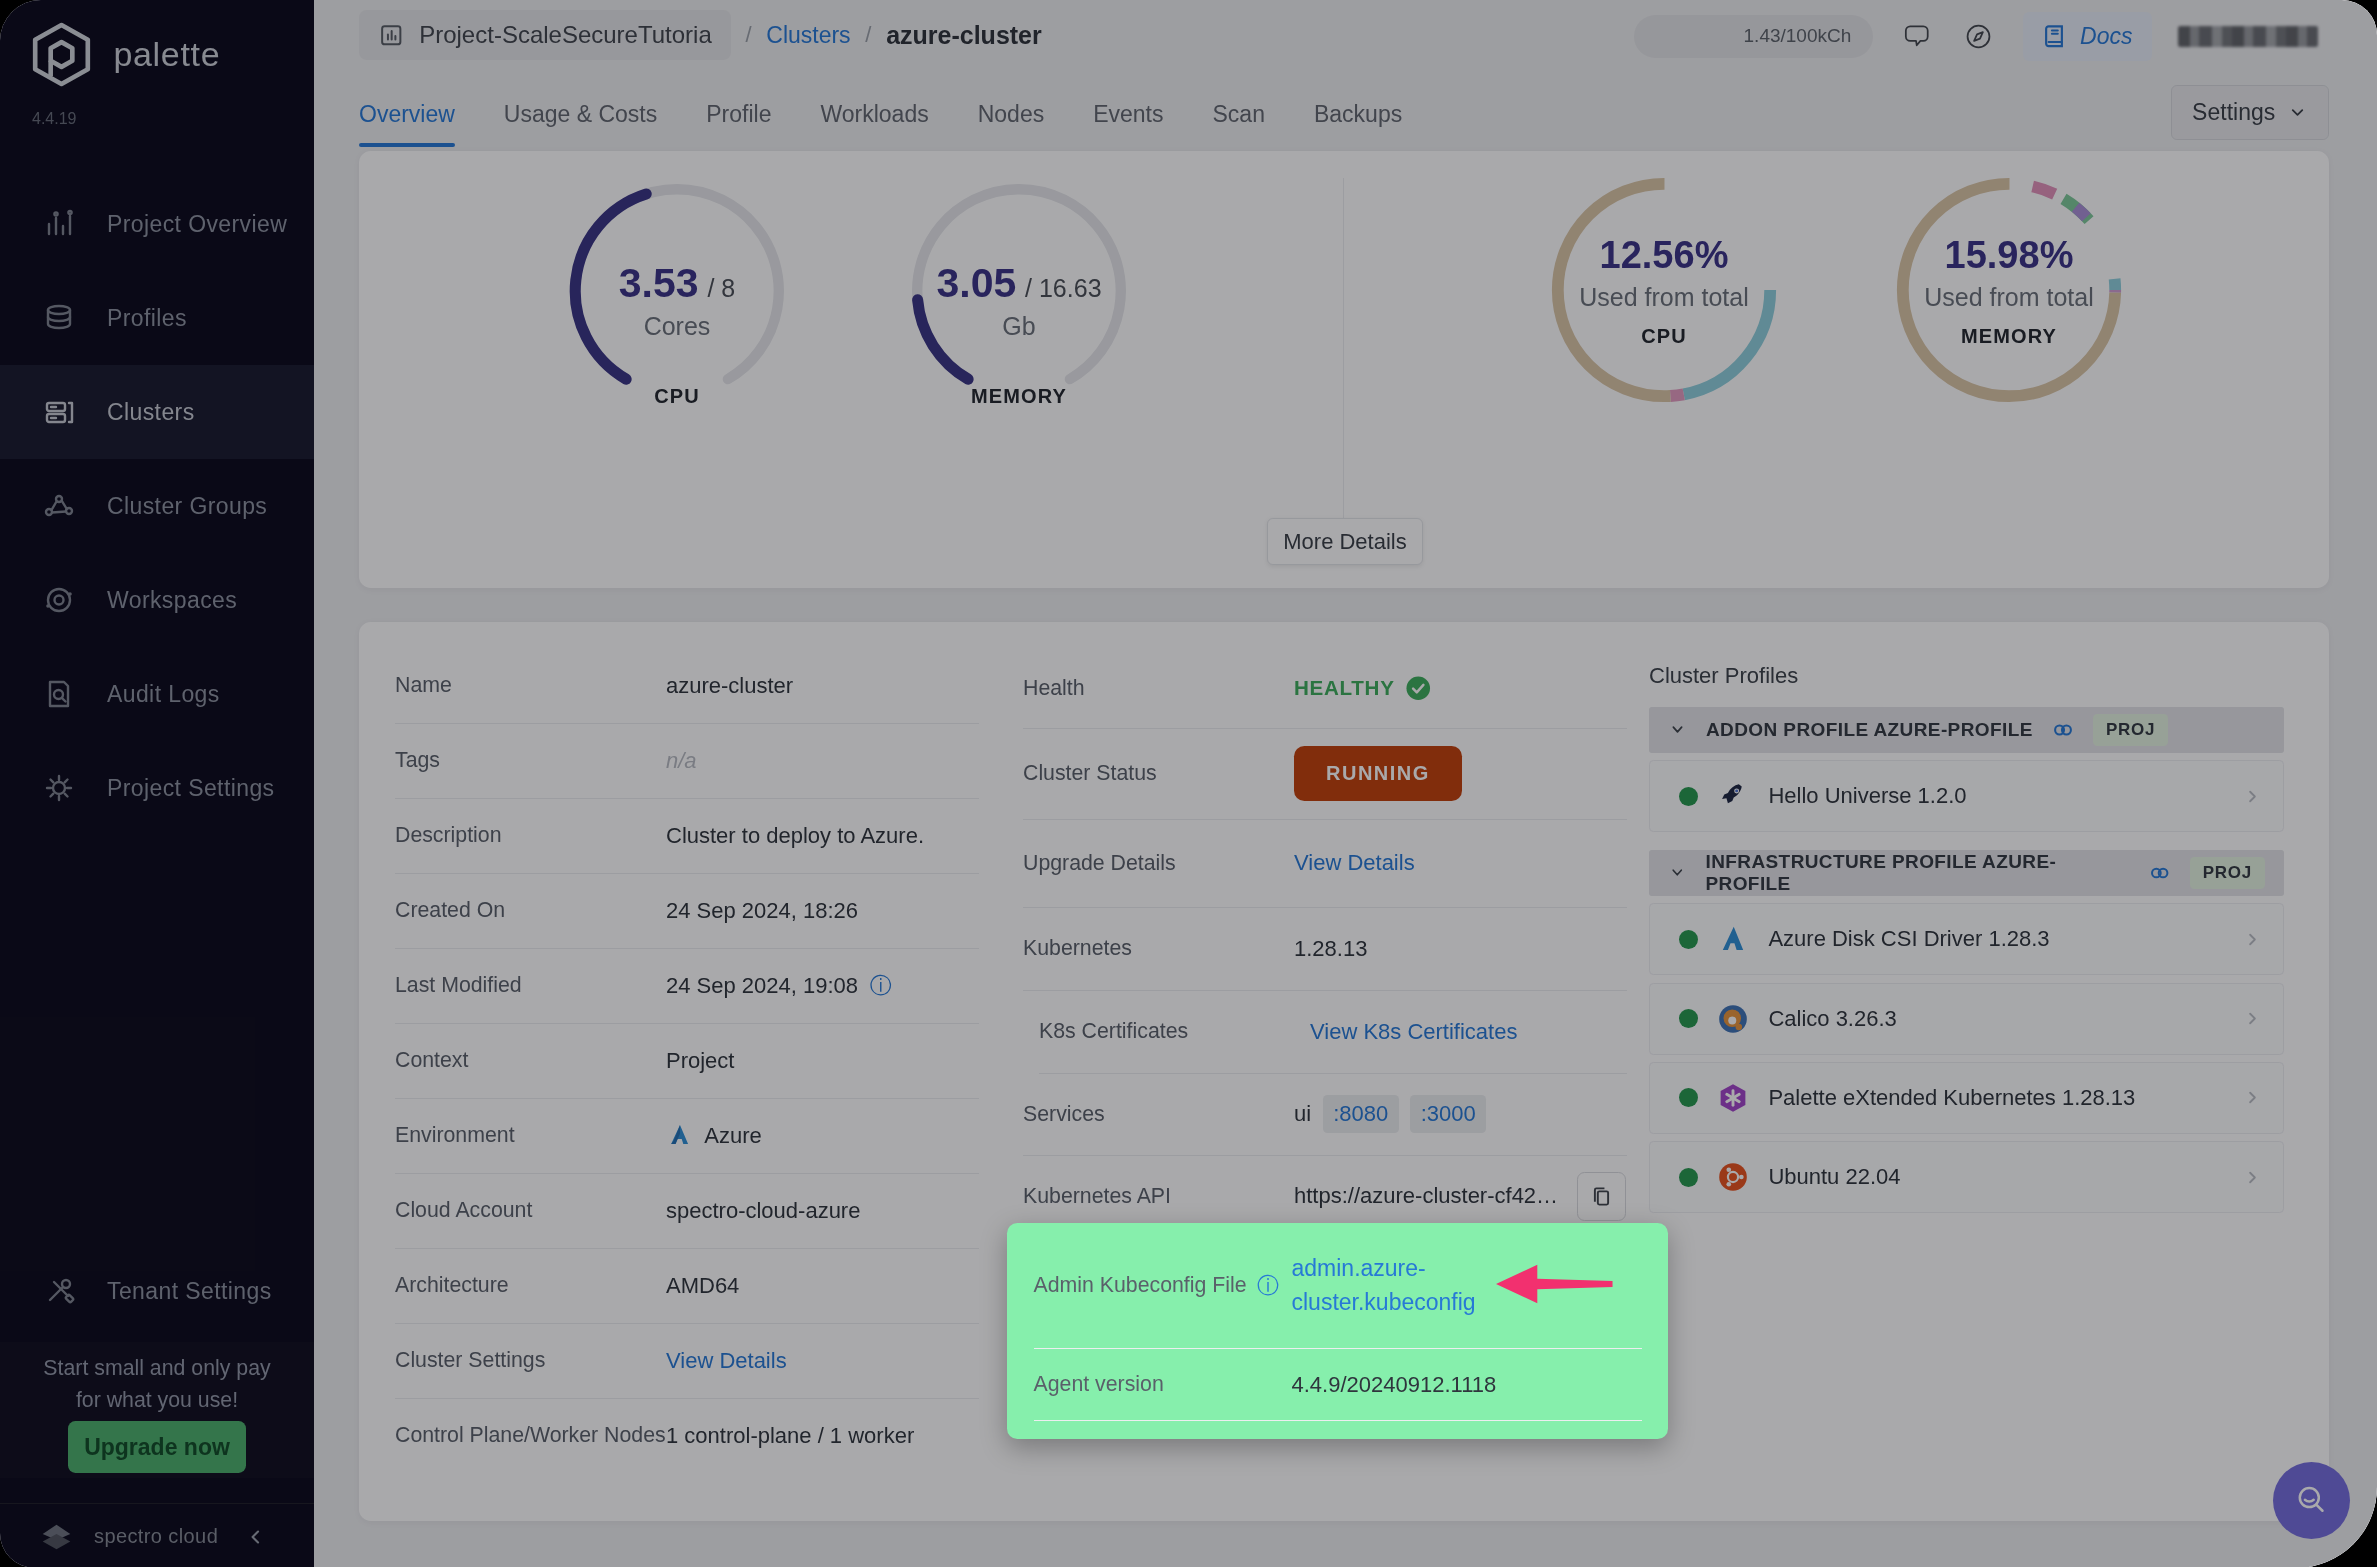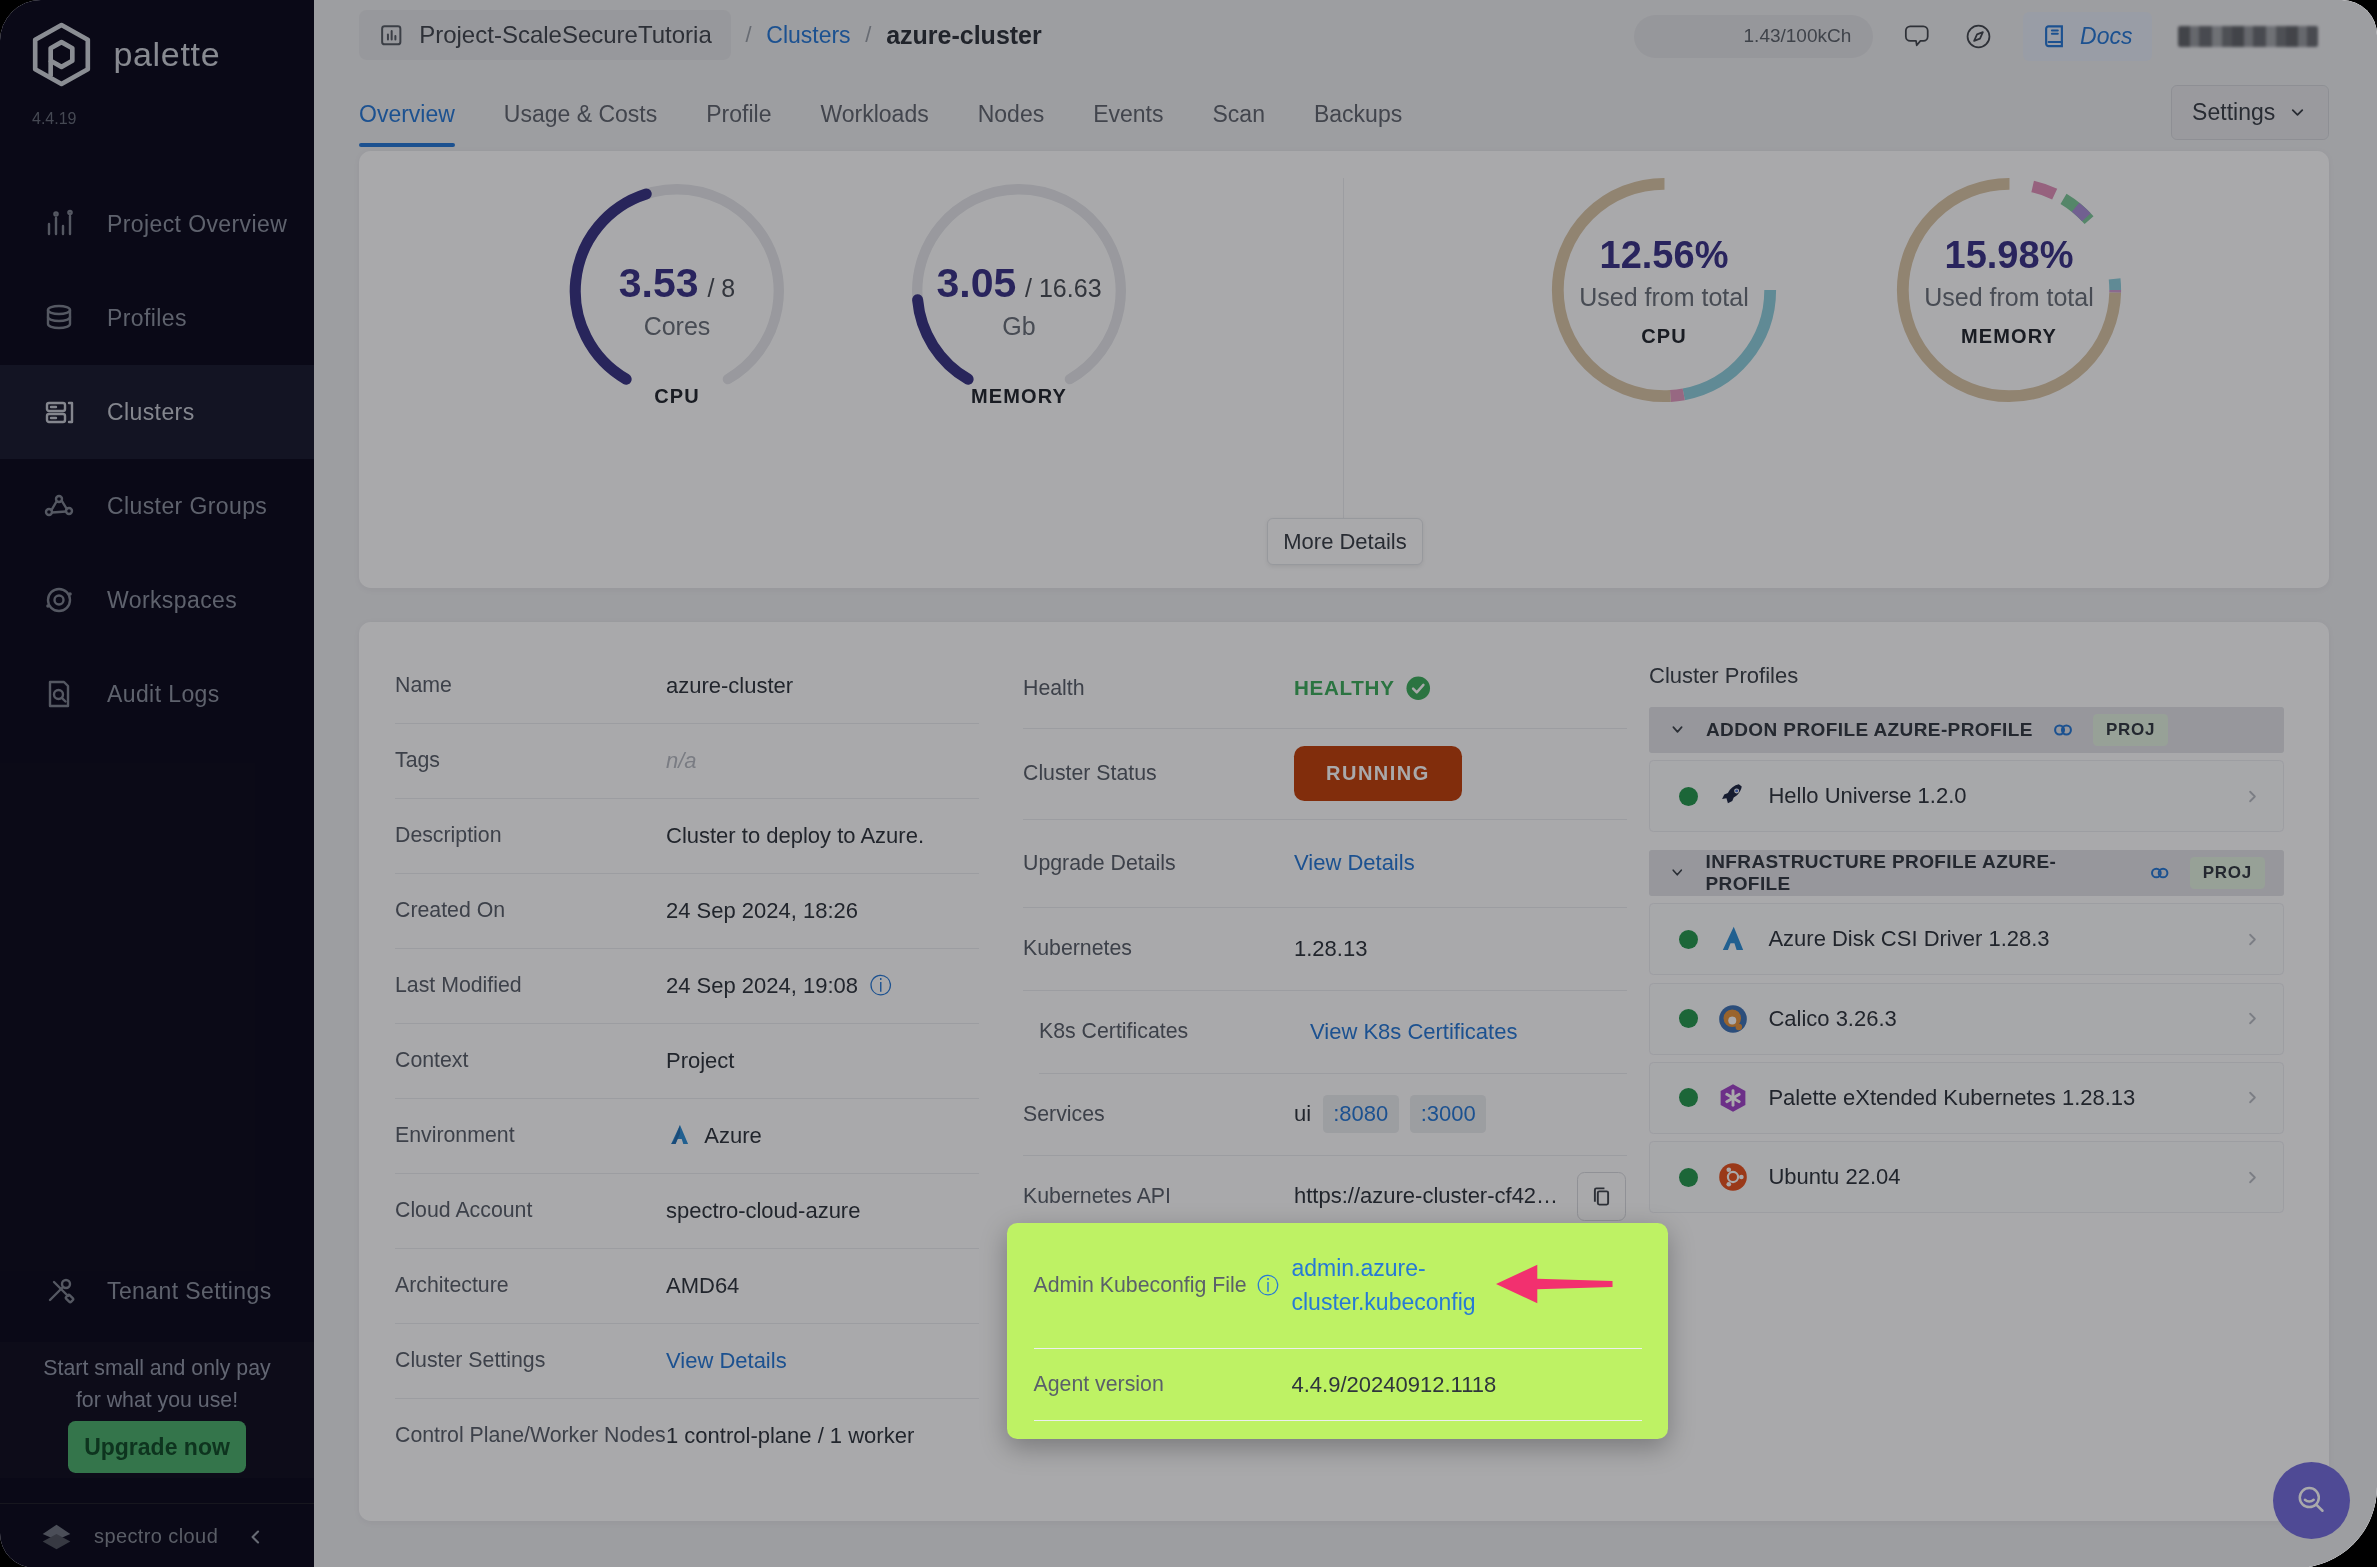--- a/index.html
+++ b/index.html
@@ -123,21 +123,21 @@
   .pitem{height:70px;margin-top:7.4px;background:#fcfdfe;border:0.7px solid #edeef2;border-radius:4.4px;
     display:flex;align-items:center;cursor:pointer;}
   .pdot{width:19px;height:19px;border-radius:50%;background:#27984f;margin-left:29.4px;flex:0 0 19px;}
   .picon{width:32px;height:32px;margin-left:19px;flex:0 0 32px;}
   .pname{font-size:22px;color:#2f353d;margin-left:19px;}
   .pchev{margin-left:auto;margin-right:20.6px;width:19px;height:19px;}
   .pchev svg{width:19px;height:19px;stroke:#b9bdc4;fill:none;stroke-width:3;stroke-linecap:round;stroke-linejoin:round;}
 
   
   #dim{position:absolute;inset:0;background:rgba(10,10,14,.35);z-index:40;border-radius:inherit;}
-  #spotlight{position:absolute;left:1007px;top:1223px;width:661px;height:216px;background:#bef264;border-radius:10.3px;
+  #spotlight{position:absolute;left:1007px;top:1223px;width:661px;height:216px;background:#86efac;border-radius:10.3px;
     box-shadow:0 8.8px 26.5px rgba(0,0,0,.28);z-index:60;}
   .sp-row1{display:flex;align-items:center;height:125px;padding:0 26.5px;}
   .sp-label{width:258px;flex:0 0 258px;font-size:21.3px;color:#5a606a;display:flex;align-items:center;gap:10.3px;}
   .sp-value{width:213px;font-size:23px;color:#2779d6;line-height:1.45;overflow-wrap:break-word;cursor:pointer;}
   .sp-row2{display:flex;align-items:center;height:71px;margin:0 26.5px;border-top:0.7px solid #eceef0;border-bottom:0.7px solid #eceef0;}
   .sp-row2 .sp-label{flex:0 0 258px;}
   .sp-agent{font-size:22px;color:#2f353d;}
   #arrow{position:absolute;left:489px;top:38px;width:118px;height:46px;z-index:70;}
 
   
@@ -224,20 +224,36 @@
       <div class="nav-item">
         <span class="nav-icon">
           <svg viewBox="0 0 32 32">
               <path d="M7 4h14l4 4v20H7z"></path>
               <circle cx="15.5" cy="16.5" r="4.5"></circle>
               <line x1="18.8" y1="19.8" x2="22.5" y2="23.5"></line>
             </svg>
         </span>
         <span class="nlabel">Audit Logs</span>
       </div>
+      <div class="nav-item">
+        <span class="nav-icon">
+          <svg viewBox="0 0 32 32">
+              <circle cx="16" cy="16" r="6"></circle>
+              <line x1="16" y1="4" x2="16" y2="8"></line>
+              <line x1="16" y1="24" x2="16" y2="28"></line>
+              <line x1="4" y1="16" x2="8" y2="16"></line>
+              <line x1="24" y1="16" x2="28" y2="16"></line>
+              <line x1="7.5" y1="7.5" x2="10.3" y2="10.3"></line>
+              <line x1="21.7" y1="21.7" x2="24.5" y2="24.5"></line>
+              <line x1="7.5" y1="24.5" x2="10.3" y2="21.7"></line>
+              <line x1="21.7" y1="10.3" x2="24.5" y2="7.5"></line>
+            </svg>
+        </span>
+        <span class="nlabel">Project Settings</span>
+      </div>
     </div>
 
     <div id="tenant-item" class="nav-item">
       <span class="nav-icon">
         <svg viewBox="0 0 32 32">
             <line x1="7" y1="25" x2="20" y2="12"></line>
             <circle cx="23" cy="9" r="4"></circle>
             <line x1="11" y1="7" x2="25" y2="21"></line>
             <rect x="24" y="20" width="5" height="7" rx="1.5" transform="rotate(-45 26.5 23.5)"></rect>
           </svg>

